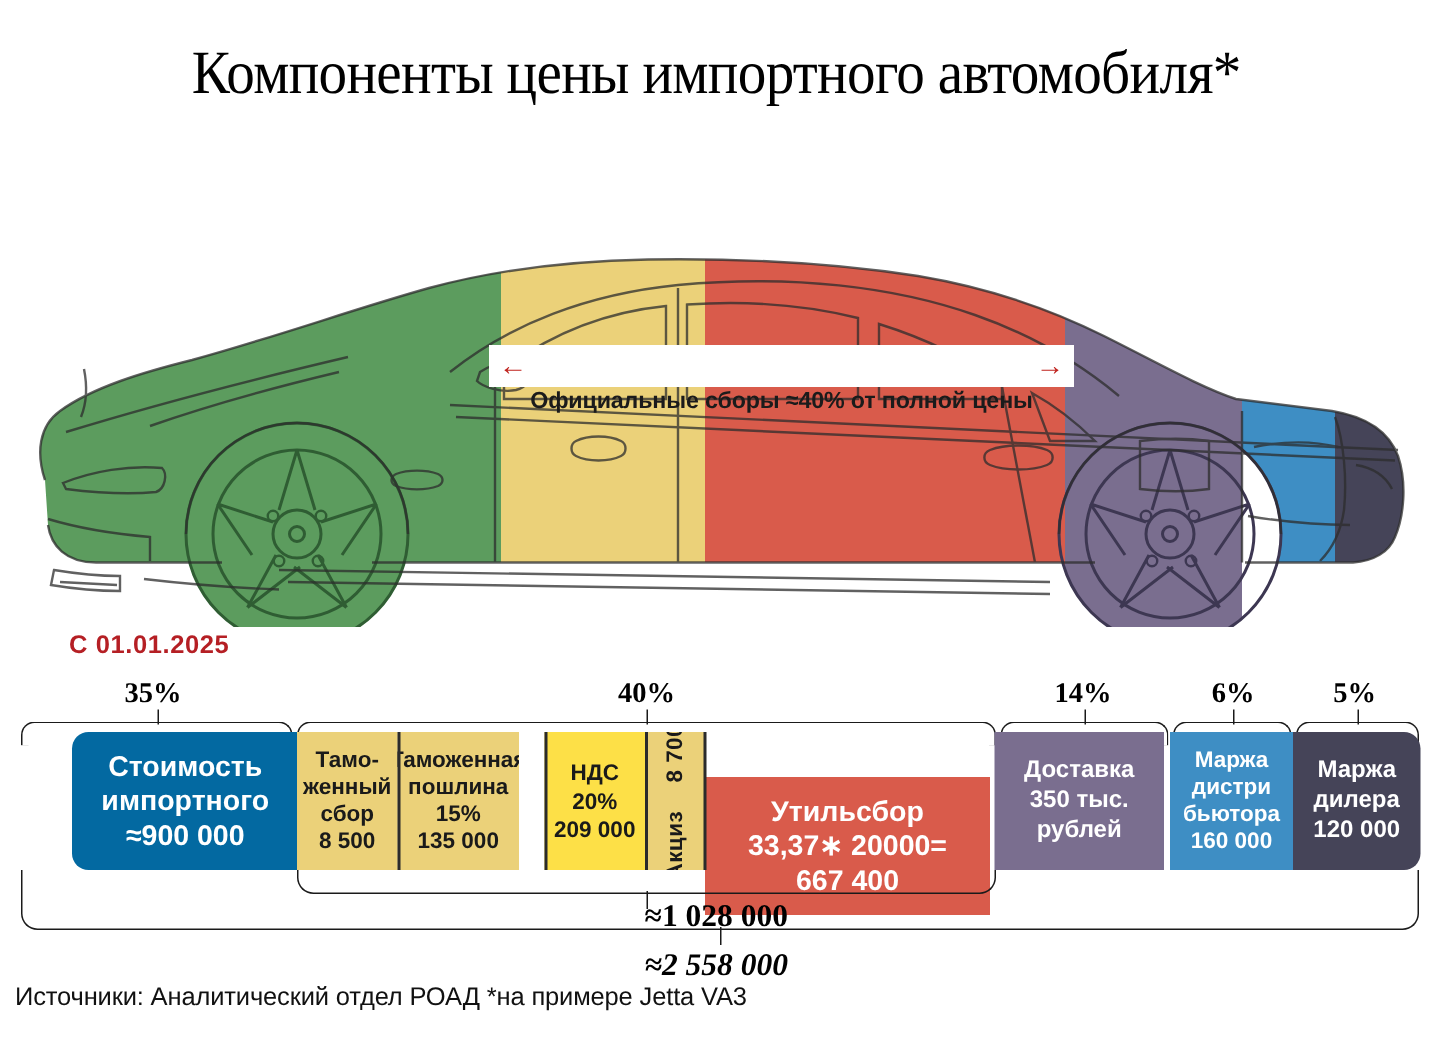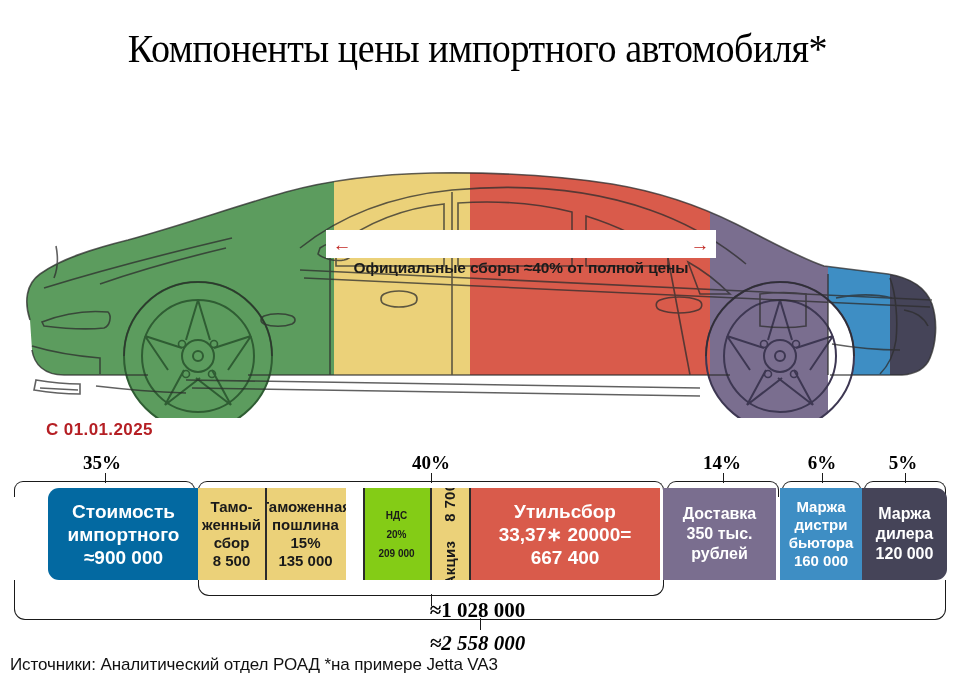--- a/index.html
+++ b/index.html
@@ -411,35 +411,35 @@
       <span class="ln">8 500</span>
     </div>
 
     <div class="seg light" style="left:257px;width:81px;background:#ebd179;font-size:15px;font-weight:bold;line-height:18px;">
       <span class="ln">Таможенная</span>
       <span class="ln">пошлина</span>
       <span class="ln">15%</span>
       <span class="ln">135 000</span>
     </div>
 
-    <div class="seg light" style="left:355px;width:67px;background:#84cc16;font-size:10px;font-weight:bold;line-height:19px;">
+    <div class="seg light" style="left:355px;width:67px;background:#fde047;font-size:15px;font-weight:bold;line-height:19px;">
       <span class="ln">НДС</span>
       <span class="ln">20%</span>
       <span class="ln">209 000</span>
     </div>
 
     <div class="seg light" style="left:422px;width:40px;background:#ebd179;">
       <span class="vtext">
         <span class="vcol">Акциз</span>
         <span class="vcol" style="width:10px;display:inline-block;"></span>
         <span class="vcol">8 700</span>
       </span>
     </div>
 
-    <div class="seg dark" style="left:462px;width:190px;background:#d95b4b;font-size:19px;font-weight:bold;line-height:23px;">
+    <div class="seg dark" style="left:462px;width:190px;background:#d95b4b;font-size:19px;font-weight:bold;line-height:23px;margin-top:30px;">
       <span class="ln">Утильсбор</span>
       <span class="ln">33,37∗ 20000=</span>
       <span class="ln">667 400</span>
     </div>
 
     <div class="seg dark" style="left:655px;width:113px;background:#7a6e8f;font-size:16px;font-weight:bold;line-height:20px;">
       <span class="ln">Доставка</span>
       <span class="ln">350 тыс.</span>
       <span class="ln">рублей</span>
     </div>

